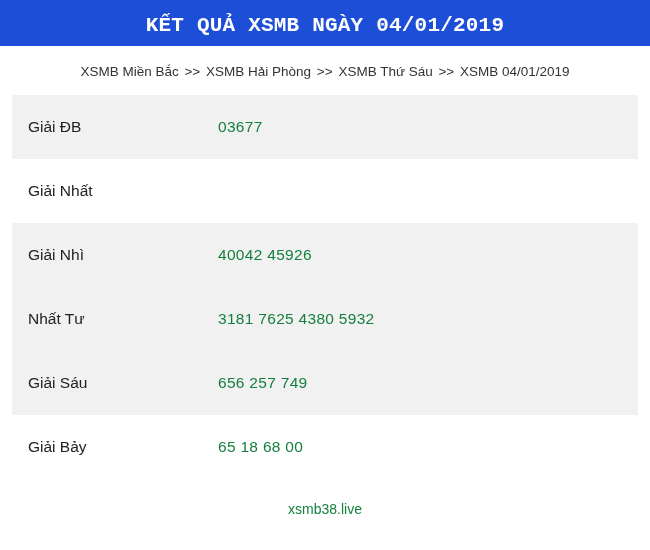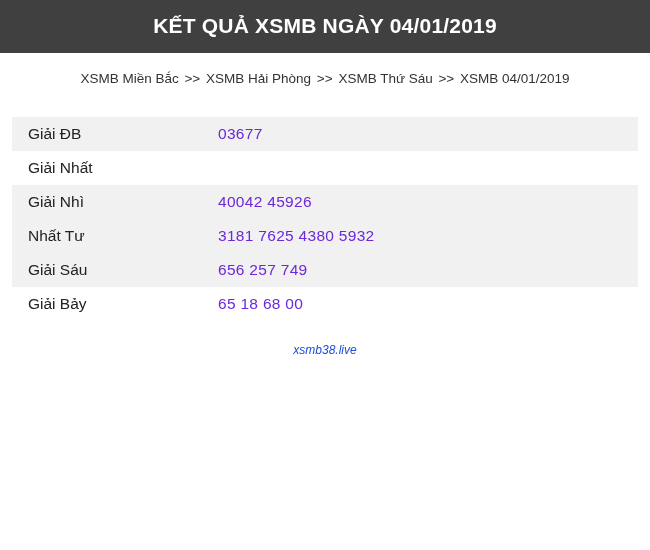--- a/index.html
+++ b/index.html
@@ -15,84 +15,84 @@
     overflow: hidden;
   }
   .page {
     width: 650px;
     height: 550px;
     box-sizing: border-box;
     display: flex;
     flex-direction: column;
   }
   .header-bar {
-    background: #404040;
+    background: #1d4ed8;
     color: #ffffff;
     text-align: center;
-    padding: 13px 10px 15px 10px;
+    padding: 13px 10px 8px 10px;
     box-sizing: border-box;
+    font-family: Liberation Mono, monospace;
   }
   .header-title {
     font-size: 21px;
     font-weight: bold;
     letter-spacing: 0.2px;
     line-height: 1.2;
   }
   .breadcrumb {
-    padding: 18px 16px 31px 16px;
+    padding: 18px 16px 16px 16px;
     font-size: 13.5px;
     color: #333333;
     text-align: center;
     box-sizing: border-box;
     white-space: nowrap;
   }
   .breadcrumb .crumb {
     display: inline;
   }
   .breadcrumb .sep {
     display: inline;
     padding: 0 2px;
   }
   .results {
     margin: 0 12px;
     border-top: none;
   }
   .row {
     display: flex;
     align-items: center;
-    height: 34px;
+    height: 64px;
     box-sizing: border-box;
     padding: 0 16px;
     font-size: 15.5px;
   }
   .row.alt {
     background: #f1f1f1;
   }
   .row .label {
     width: 190px;
     flex: 0 0 190px;
     color: #222222;
   }
   .row .value {
     flex: 1 1 auto;
-    color: #6d28d9;
+    color: #15803d;
     letter-spacing: 0.3px;
   }
   .footer {
     flex: 1 1 auto;
     display: flex;
     align-items: flex-start;
     justify-content: center;
     padding-top: 22px;
     box-sizing: border-box;
   }
   .footer-text {
-    font-size: 12px;
-    color: #1d4ed8;
-    font-style: italic;
+    font-size: 14px;
+    color: #15803d;
   }
 </style>
 </head>
 <body>
 
 <div class="page">
 
   <div class="header-bar">
     <div class="header-title">KẾT QUẢ XSMB NGÀY 04/01/2019</div>
   </div>

